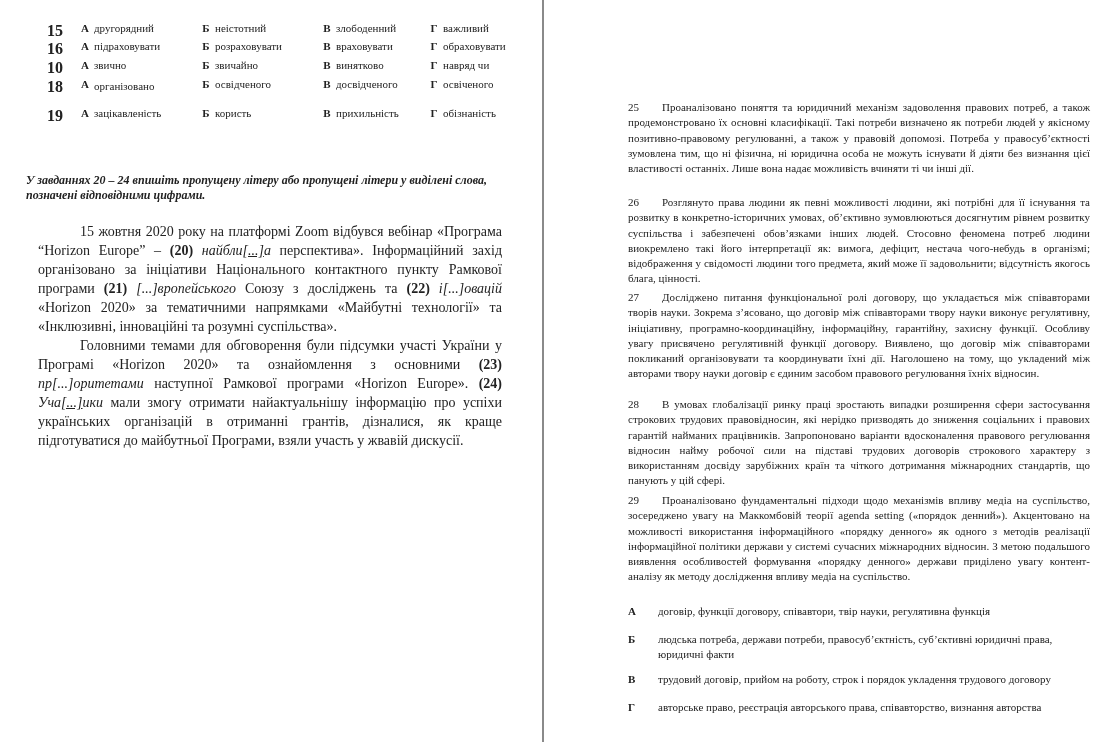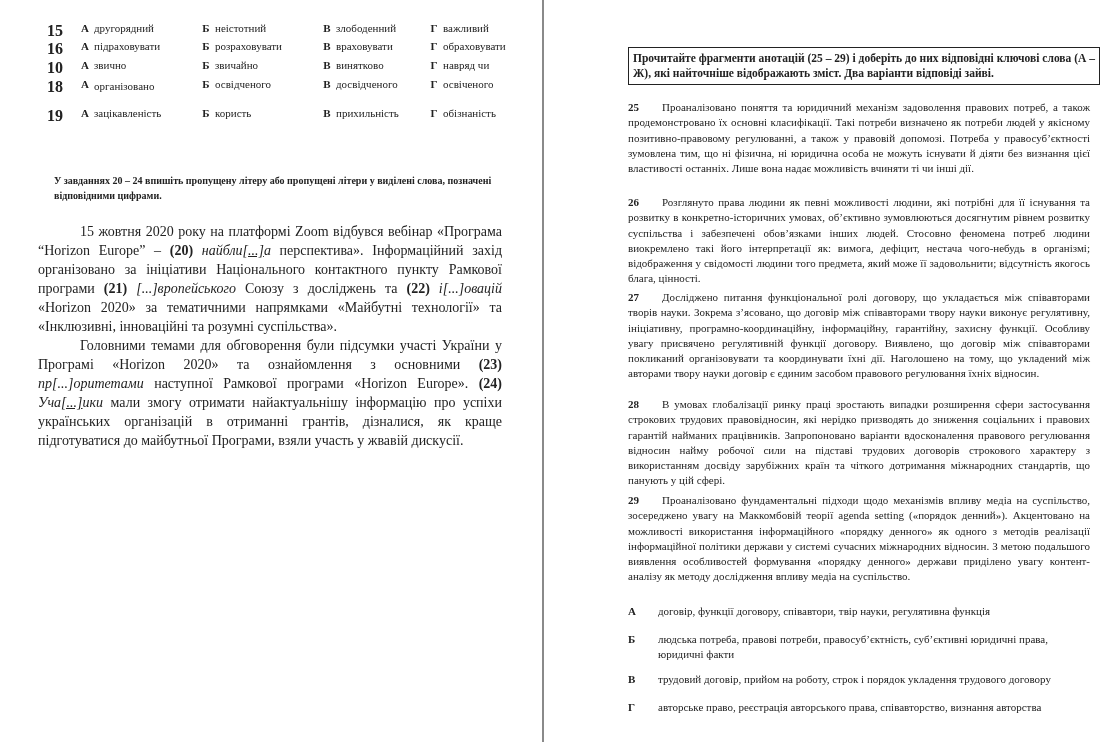--- a/index.html
+++ b/index.html
@@ -16,22 +16,22 @@
     background: #8a8a8a;
   }
   
   .opt-row { position: absolute; left: 47px; font-size: 11px; height: 16px; white-space: nowrap; }
   .opt-row .num { position: absolute; left: 0; font-weight: bold; font-size: 16px; }
   .opt-row .cell { position: absolute; text-align: center; }
   .opt-row .letter { font-weight: bold; display: inline-block; width: 18px; }
   .c1 { left: 29px; } .c2 { left: 150px; } .c3 { left: 271px; } .c4 { left: 378px; }
 
   .task-heading {
-    position: absolute; left: 54px; top: 173px; width: 476px;
-    font-weight: bold; font-size: 10px; line-height: 15px;
+    position: absolute; left: 26px; top: 173px; width: 476px;
+    font-weight: bold; font-size: 12px; line-height: 15px; font-style: italic;
   }
   .passage {
     position: absolute; left: 38px; width: 464px;
     font-size: 14px; line-height: 19px; text-align: justify;
   }
   .passage p { margin: 0; text-indent: 42px; }
   .passage b { font-weight: bold; }
   .passage i { font-style: italic; }
   .u { text-decoration: underline; }
 
@@ -42,21 +42,21 @@
   }
   .instr-box {
     position: absolute; left: 83px; top: 47px; width: 462px;
     border: 1.5px solid #222; padding: 3px 4px;
     font-weight: bold; font-size: 11.5px; line-height: 15px; text-align: justify;
   }
   .anno {
     position: absolute; left: 83px; width: 462px;
     font-size: 11px; line-height: 15.3px; text-align: justify;
   }
-  .anno .anum { font-weight: bold; display: inline-block; width: 34px; }
+  .anno .anum { font-weight: normal; display: inline-block; width: 34px; }
   .kw { position: absolute; left: 83px; width: 462px; font-size: 11px; line-height: 15px; }
   .kw .kletter { position: absolute; left: 0; font-weight: bold; }
   .kw .ktext { margin-left: 30px; display: block; }
 </style>
 </head>
 <body>
 
 <div class="page page-left">
 
   <div class="opt-row" style="top:22px">
@@ -103,35 +103,34 @@
 
   <div class="passage" style="top:222px">
     <p><span>15 жовтня 2020 року на платформі Zoom відбувся вебінар «Програма “Horizon Europe” – </span><b>(20)</b> <i><span>найбли</span><span class="u">[...]</span><span>а</span></i><span> перспектива». Інформаційний захід організовано за ініціативи Національного контактного пункту Рамкової програми </span><b>(21)</b> <i>[...]вропейського</i><span> Союзу з досліджень та </span><b>(22)</b> <i>і[...]овацій</i><span> «Horizon 2020» за тематичними напрямками «Майбутні технології» та «Інклюзивні, інноваційні та розумні суспільства».</span></p>
     <p><span>Головними темами для обговорення були підсумки участі України у Програмі «Horizon 2020» та ознайомлення з основними </span><b>(23)</b> <i>пр[...]оритетами</i><span> наступної Рамкової програми «Horizon Europe». </span><b>(24)</b> <i><span>Уча</span><span class="u">[...]</span><span>ики</span></i><span> мали змогу отримати найактуальнішу інформацію про успіхи українських організацій в отриманні грантів, дізналися, як краще підготуватися до майбутньої Програми, взяли участь у жвавій дискусії.</span></p>
   </div>
 </div>
 
 <div class="divider"></div>
 
 <div class="page page-right">
-  <div class="instr-box">Прочитайте фрагменти анотацій (25 – 29) і доберіть до них відповідні ключові слова (А – Ж), які найточніше відображають зміст. Два варіанти відповіді зайві.</div>
 
   <div class="anno" style="top:100px"><span class="anum">25</span><span>Проаналізовано поняття та юридичний механізм задоволення правових потреб, а також продемонстровано їх основні класифікації. Такі потреби визначено як потреби людей у якісному позитивно-правовому регулюванні, а також у правовій допомозі. Потреба у правосуб’єктності зумовлена тим, що ні фізична, ні юридична особа не можуть існувати й діяти без визнання цієї властивості останніх. Лише вона надає можливість вчиняти ті чи інші дії.</span></div>
   <div class="anno" style="top:195px"><span class="anum">26</span><span>Розглянуто права людини як певні можливості людини, які потрібні для її існування та розвитку в конкретно-історичних умовах, об’єктивно зумовлюються досягнутим рівнем розвитку суспільства і забезпечені обов’язками інших людей. Стосовно феномена потреб людини виокремлено такі його інтерпретації як: вимога, дефіцит, нестача чого-небудь в організмі; відображення у свідомості людини того предмета, який може її задовольнити; відсутність якогось блага, цінності.</span></div>
   <div class="anno" style="top:290px"><span class="anum">27</span><span>Досліджено питання функціональної ролі договору, що укладається між співавторами творів науки. Зокрема з’ясовано, що договір між співавторами твору науки виконує регулятивну, ініціативну, програмно-координаційну, інформаційну, гарантійну, захисну функції. Особливу увагу присвячено регулятивній функції договору. Виявлено, що договір між співавторами покликаний організовувати та координувати їхні дії. Наголошено на тому, що укладений між авторами твору науки договір є єдиним засобом правового регулювання їхніх відносин.</span></div>
   <div class="anno" style="top:397px"><span class="anum">28</span><span>В умовах глобалізації ринку праці зростають випадки розширення сфери застосування строкових трудових правовідносин, які нерідко призводять до зниження соціальних і правових гарантій найманих працівників. Запропоновано варіанти вдосконалення правового регулювання відносин найму робочої сили на підставі трудових договорів строкового характеру з використанням досвіду зарубіжних країн та чіткого дотримання міжнародних стандартів, що панують у цій сфері.</span></div>
   <div class="anno" style="top:493px"><span class="anum">29</span><span>Проаналізовано фундаментальні підходи щодо механізмів впливу медіа на суспільство, зосереджено увагу на Маккомбовій теорії agenda setting («порядок денний»). Акцентовано на можливості використання інформаційного «порядку денного» як одного з методів реалізації інформаційної політики держави у системі сучасних міжнародних відносин. З метою подальшого виявлення особливостей формування «порядку денного» держави приділено увагу контент-аналізу як методу дослідження впливу медіа на суспільство.</span></div>
 
   <div class="kw" style="top:604px">
       <span class="kletter">А</span>
       <span class="ktext">договір, функції договору, співавтори, твір науки, регулятивна функція</span>
     </div>
   <div class="kw" style="top:632px">
       <span class="kletter">Б</span>
-      <span class="ktext">людська потреба, правові потреби, правосуб’єктність, суб’єктивні юридичні права, юридичні факти</span>
+      <span class="ktext">людська потреба, держави потреби, правосуб’єктність, суб’єктивні юридичні права, юридичні факти</span>
     </div>
   <div class="kw" style="top:672px">
       <span class="kletter">В</span>
       <span class="ktext">трудовий договір, прийом на роботу, строк і порядок укладення трудового договору</span>
     </div>
   <div class="kw" style="top:700px">
       <span class="kletter">Г</span>
       <span class="ktext">авторське право, реєстрація авторського права, співавторство, визнання авторства</span>
     </div>
 </div>

